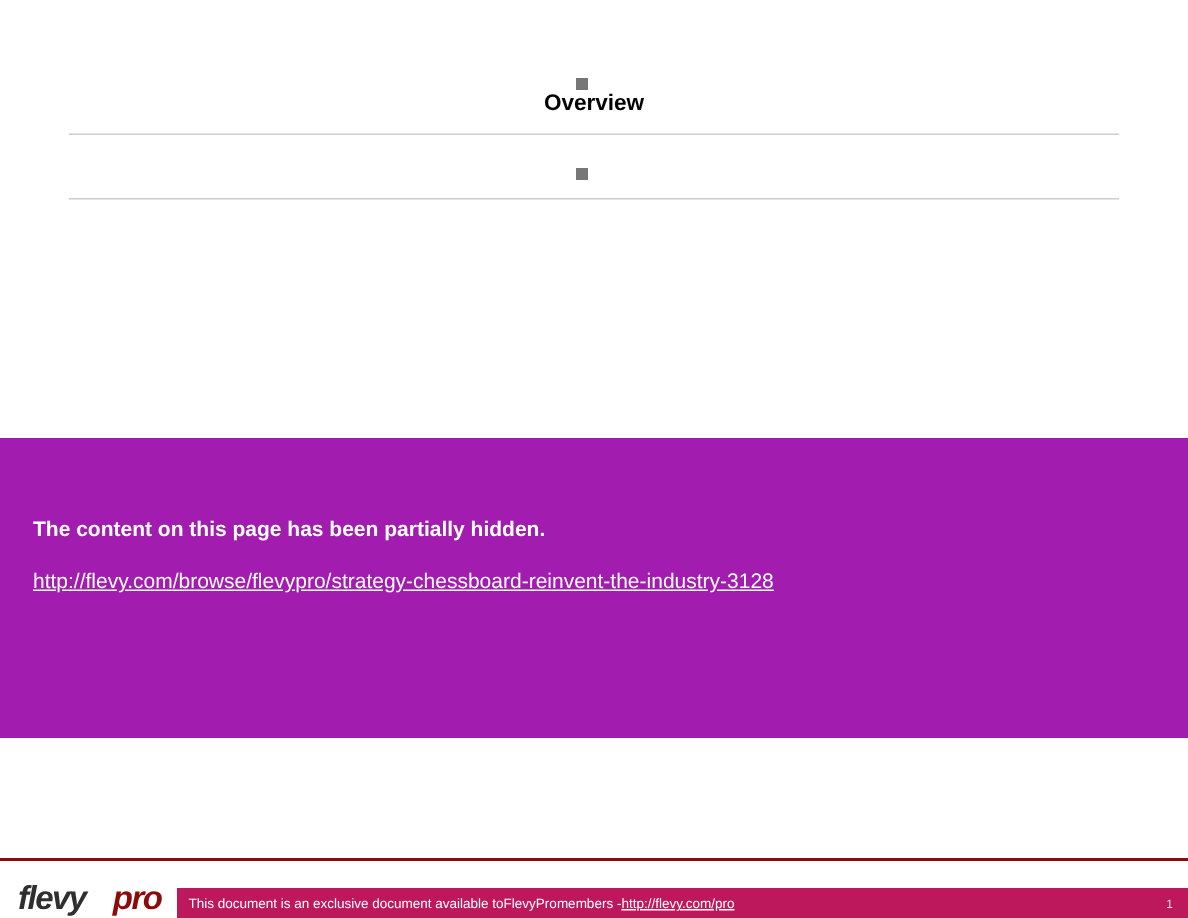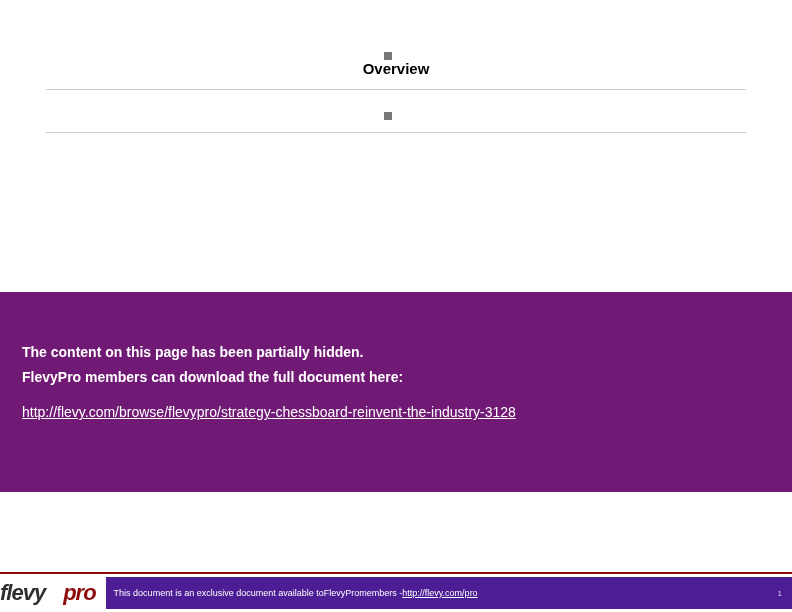--- a/index.html
+++ b/index.html
@@ -5,27 +5,27 @@
   * { margin: 0; padding: 0; box-sizing: border-box; }
   html, body { width: 792px; height: 612px; font-family: Arial, Helvetica, sans-serif; background: #fff; }
   .slide { position: relative; width: 792px; height: 612px; overflow: hidden; }
   .title-area { padding: 36px 24px 0 24px; }
   .title { color: #0d2c5a; font-size: 26px; font-weight: bold; margin-bottom: 8px; }
   .title-rule { border: none; border-top: 1px solid #c9c9c9; }
   .content-area { padding: 30px 46px 0 46px; }
   .item-row { display: flex; align-items: center; padding: 22px 0 12px 0; border-bottom: 1px solid #ccc; flex-direction: column; }
   .bullet { width: 8px; height: 8px; background: #777; margin-right: 16px; }
   .item-label { font-size: 15px; font-weight: bold; color: #000; }
-  .overlay { position: absolute; left: 0; right: 0; top: 292px; height: 200px; background: #701a75; color: #fff; padding: 48px 22px 0 22px; font-size: 14px; font-weight: bold; line-height: 1.8; }
+  .overlay { position: absolute; left: 0; right: 0; top: 292px; height: 200px; background: #a21caf; color: #fff; padding: 48px 22px 0 22px; font-size: 14px; font-weight: bold; line-height: 1.8; }
   .overlay .link { text-decoration: underline; font-weight: normal; display: inline-block; margin-top: 10px; }
-  .footer { position: absolute; left: 0; right: 0; bottom: 0; height: 40px; display: flex; align-items: center; border-top: 2px solid #8c0a0a; padding-left: 0; }
+  .footer { position: absolute; left: 0; right: 0; bottom: 0; height: 40px; display: flex; align-items: flex-end; border-top: 2px solid #8c0a0a; padding-left: 12px; }
   .logo { display: flex; align-items: baseline; font-weight: bold; font-style: italic; font-size: 22px; letter-spacing: -1px; }
   .logo .flevy { color: #2f2f2f; }
   .logo .pro { color: #8c0a0a; margin-left: 18px; }
-  .footer-bar { flex: 1; height: 32px; background: #4c1d95; color: #fff; font-size: 9px; display: flex; align-items: center; padding: 0 8px; margin-left: 10px; position: relative; }
+  .footer-bar { flex: 1; height: 20px; background: #be185d; color: #fff; font-size: 9px; display: flex; align-items: center; padding: 0 8px; margin-left: 10px; position: relative; }
   .footer-bar .flink { text-decoration: underline; }
   .footer-bar .pgnum { position: absolute; right: 10px; font-size: 8px; color: #cfd8e8; }
   .footer-bar b { font-weight: normal; }
 </style>
 </head>
 <body>
 
 <div class="slide">
 
 
@@ -34,21 +34,20 @@
       <div class="bullet"></div>
       <div class="item-label">Overview</div>
     </div>
     <div class="item-row">
       <div class="bullet"></div>
     </div>
   </div>
 
   <div class="overlay">
     <div>The content on this page has been partially hidden.</div>
-    <div>FlevyPro members can download the full document here:</div>
     <a class="link">http://flevy.com/browse/flevypro/strategy-chessboard-reinvent-the-industry-3128</a>
   </div>
 
   <div class="footer">
     <div class="logo">
       <span class="flevy">flevy</span>
         <span class="pro">pro</span>
     </div>
     <div class="footer-bar">
       <span>This document is an exclusive document available to </span>

